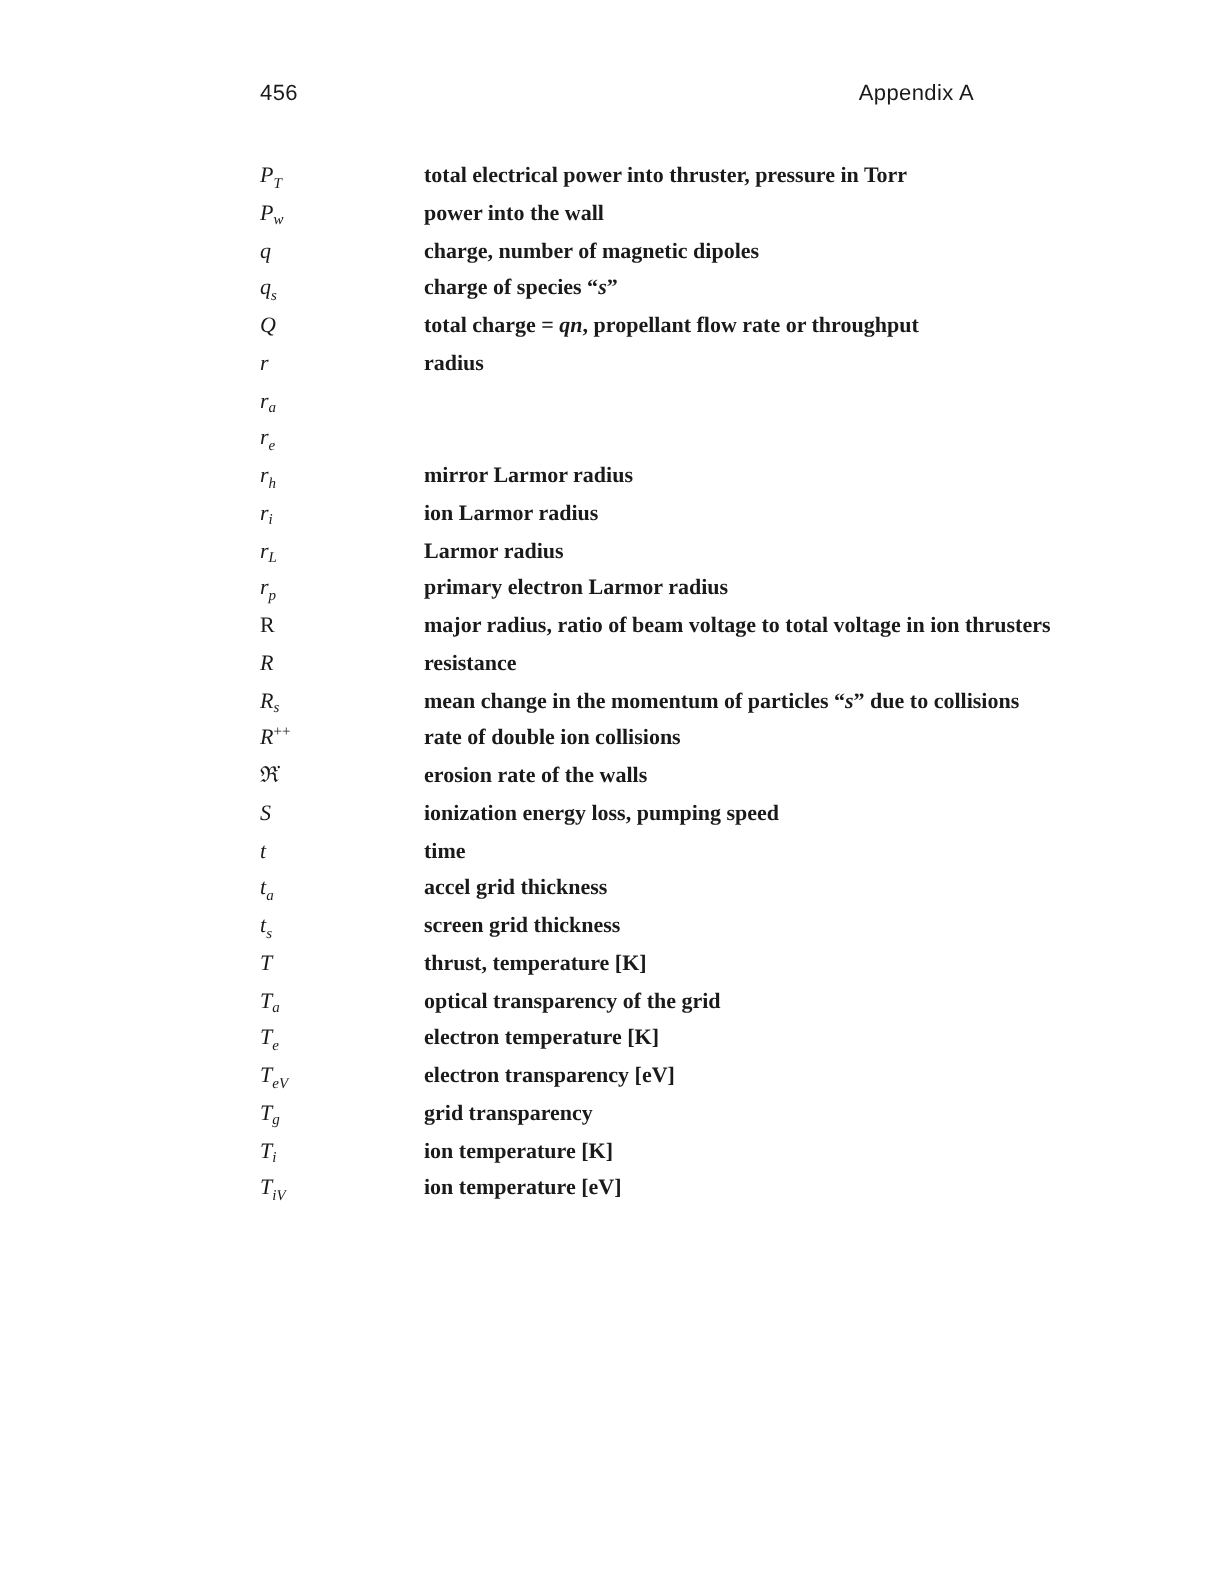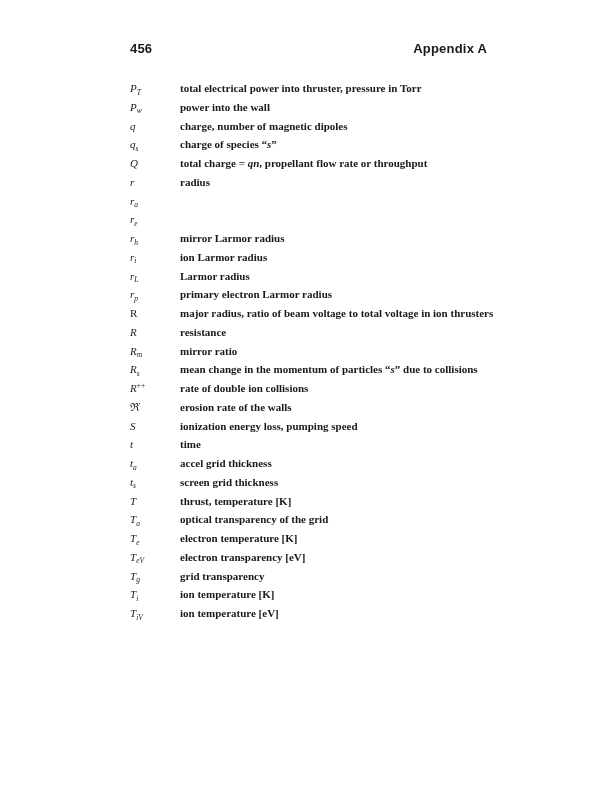--- a/index.html
+++ b/index.html
@@ -22,38 +22,39 @@
   }
   .running-head {
     position: absolute;
     top: 41px;
     left: 130px;
     width: 357px;
     display: flex;
     justify-content: space-between;
     align-items: baseline;
     font-family: "Liberation Sans", "DejaVu Sans", sans-serif;
-    font-weight: bold;
-    font-size: 13px;
+    font-weight: normal;
+    font-size: 11px;
     letter-spacing: 0.2px;
     text-align: right;
   }
   .nomenclature {
     position: absolute;
     top: 79px;
     left: 130px;
     width: 400px;
   }
   .row {
     display: flex;
     align-items: baseline;
     height: 18.75px;
     line-height: 18.75px;
     font-size: 11px;
     white-space: nowrap;
+    gap: 32px;
   }
   .sym {
     flex: 0 0 50px;
     width: 50px;
   }
   .sym .base { font-style: normal; }
   .sym .base.it { font-style: italic; }
   .sym sub {
     font-size: 7.5px;
     font-style: italic;
@@ -130,24 +131,20 @@
       </div>
       <div class="row">
         <span class="sym"><span class="base">R</span></span>
         <span class="def"><span>major radius, ratio of beam voltage to total voltage in ion thrusters</span></span>
       </div>
       <div class="row">
         <span class="sym"><span class="base it">R</span></span>
         <span class="def"><span>resistance</span></span>
       </div>
       <div class="row">
-        <span class="sym"><span class="base it">R</span><sub>m</sub></span>
-        <span class="def"><span>mirror ratio</span></span>
-      </div>
-      <div class="row">
         <span class="sym"><span class="base it">R</span><sub>s</sub></span>
         <span class="def"><span>mean change in the momentum of particles “</span><span class="it">s</span><span>” due to collisions</span></span>
       </div>
       <div class="row">
         <span class="sym"><span class="base it">R</span><sup>++</sup></span>
         <span class="def"><span>rate of double ion collisions</span></span>
       </div>
       <div class="row">
         <span class="sym"><span class="base">ℜ̇</span></span>
         <span class="def"><span>erosion rate of the walls</span></span>

